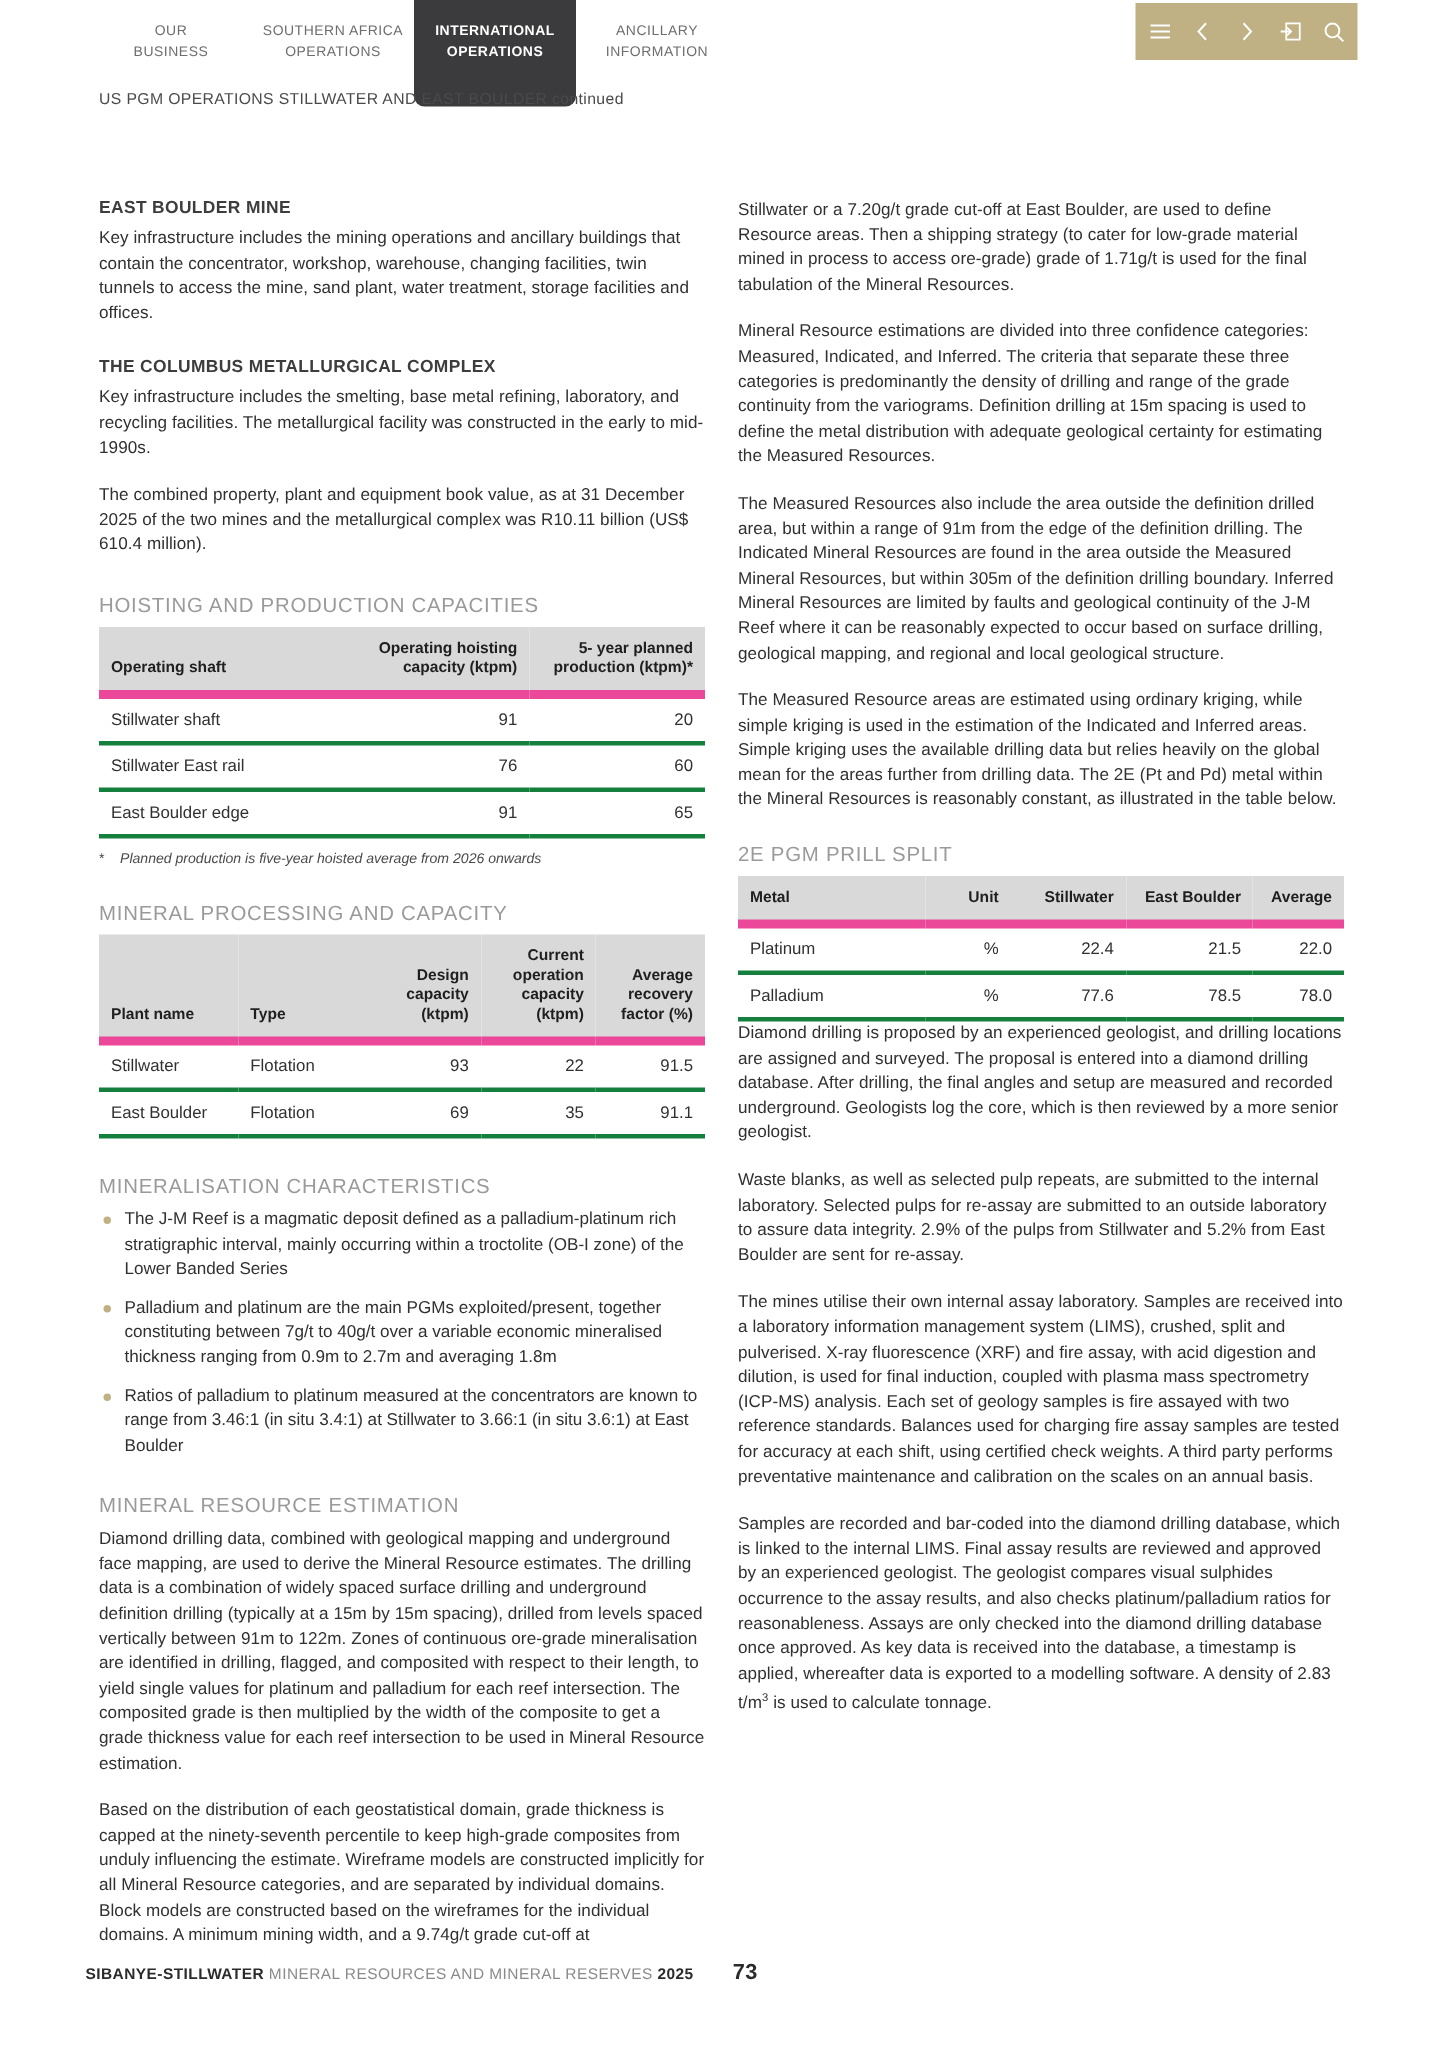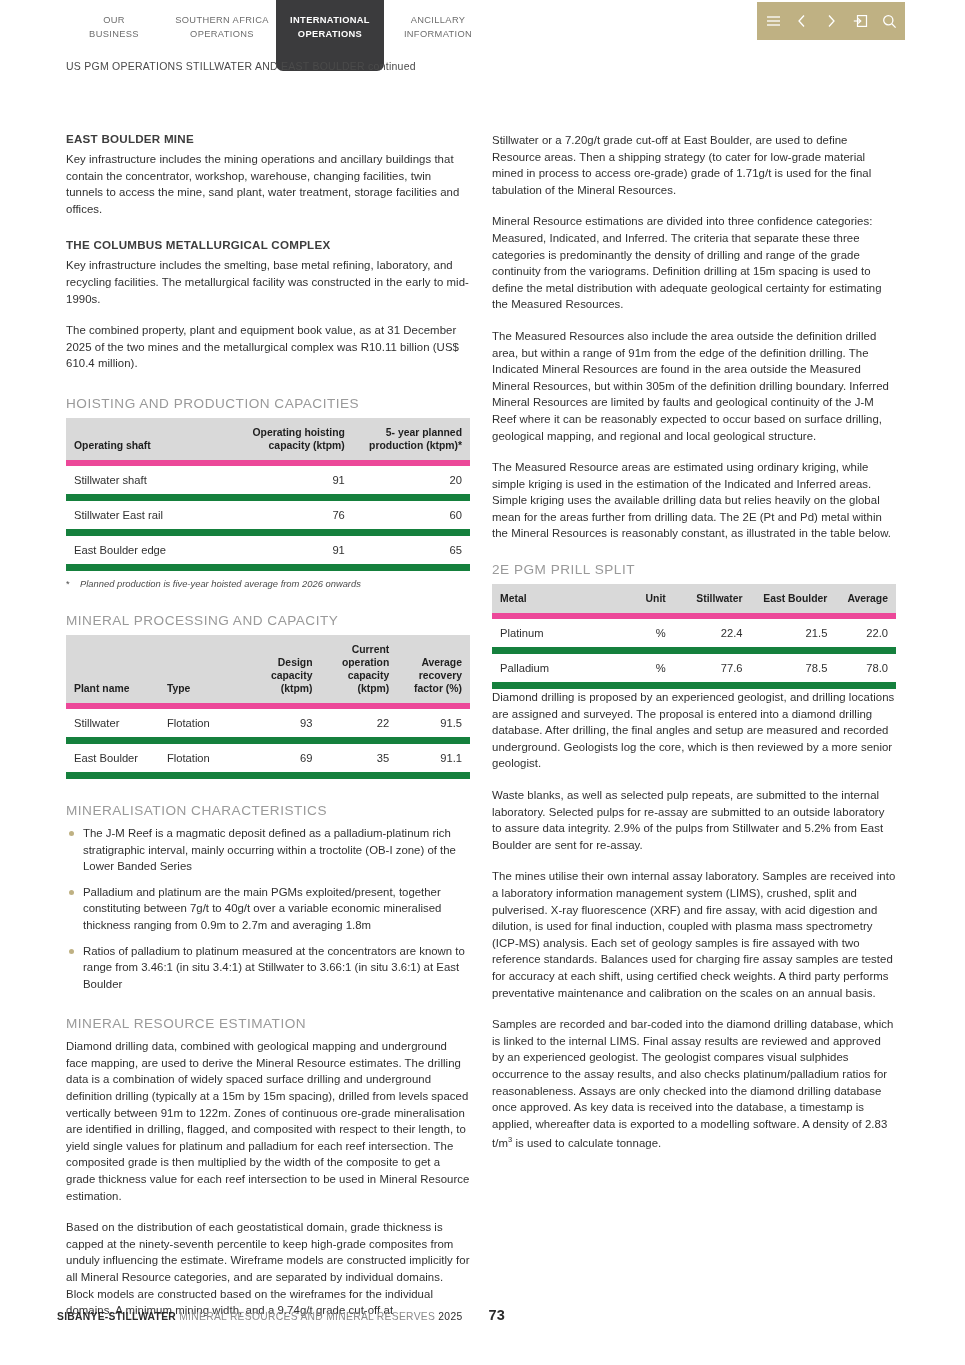--- a/index.html
+++ b/index.html
@@ -159,21 +159,21 @@
     line-height: 13px;
     padding: 8px 8px;
     vertical-align: bottom;
     text-align: left;
   }
   table.doc thead th.num { text-align: right; }
   table.doc tbody td {
     padding: 8px 8px;
     font-size: 11.2px;
     color: #303030;
-    border-bottom: 7px solid #15803d;
+    border-bottom: 3px solid #15803d;
     text-align: left;
     white-space: nowrap;
   }
   table.doc tbody tr:first-child td { border-top: none; }
   table.doc tbody td.num { text-align: right; }
   table.doc thead tr th { border-bottom: 6px solid #ec4899; }
 
   .tbl-note {
     font-size: 9.4px;
     font-style: italic;
@@ -194,21 +194,21 @@
     left: 57px;
     bottom: 42px;
     display: flex;
     align-items: baseline;
     gap: 26px;
     font-size: 10.3px;
     letter-spacing: 0.3px;
   }
   .footer .f-strong { font-weight: bold; color: #2b2b2b; }
   .footer .f-light  { color: #8a8a8a; }
-  .footer .f-year   { font-weight: normal; color: #2b2b2b; margin-top: 19px; }
+  .footer .f-year   { font-weight: bold; color: #2b2b2b; margin-top: 19px; }
   .footer .pageno {
     font-size: 14.5px;
     font-weight: bold;
     color: #2b2b2b;
   }
   sup.sup { font-size: 0.66em; vertical-align: super; }
 </style>
 </head>
 <body>
 

